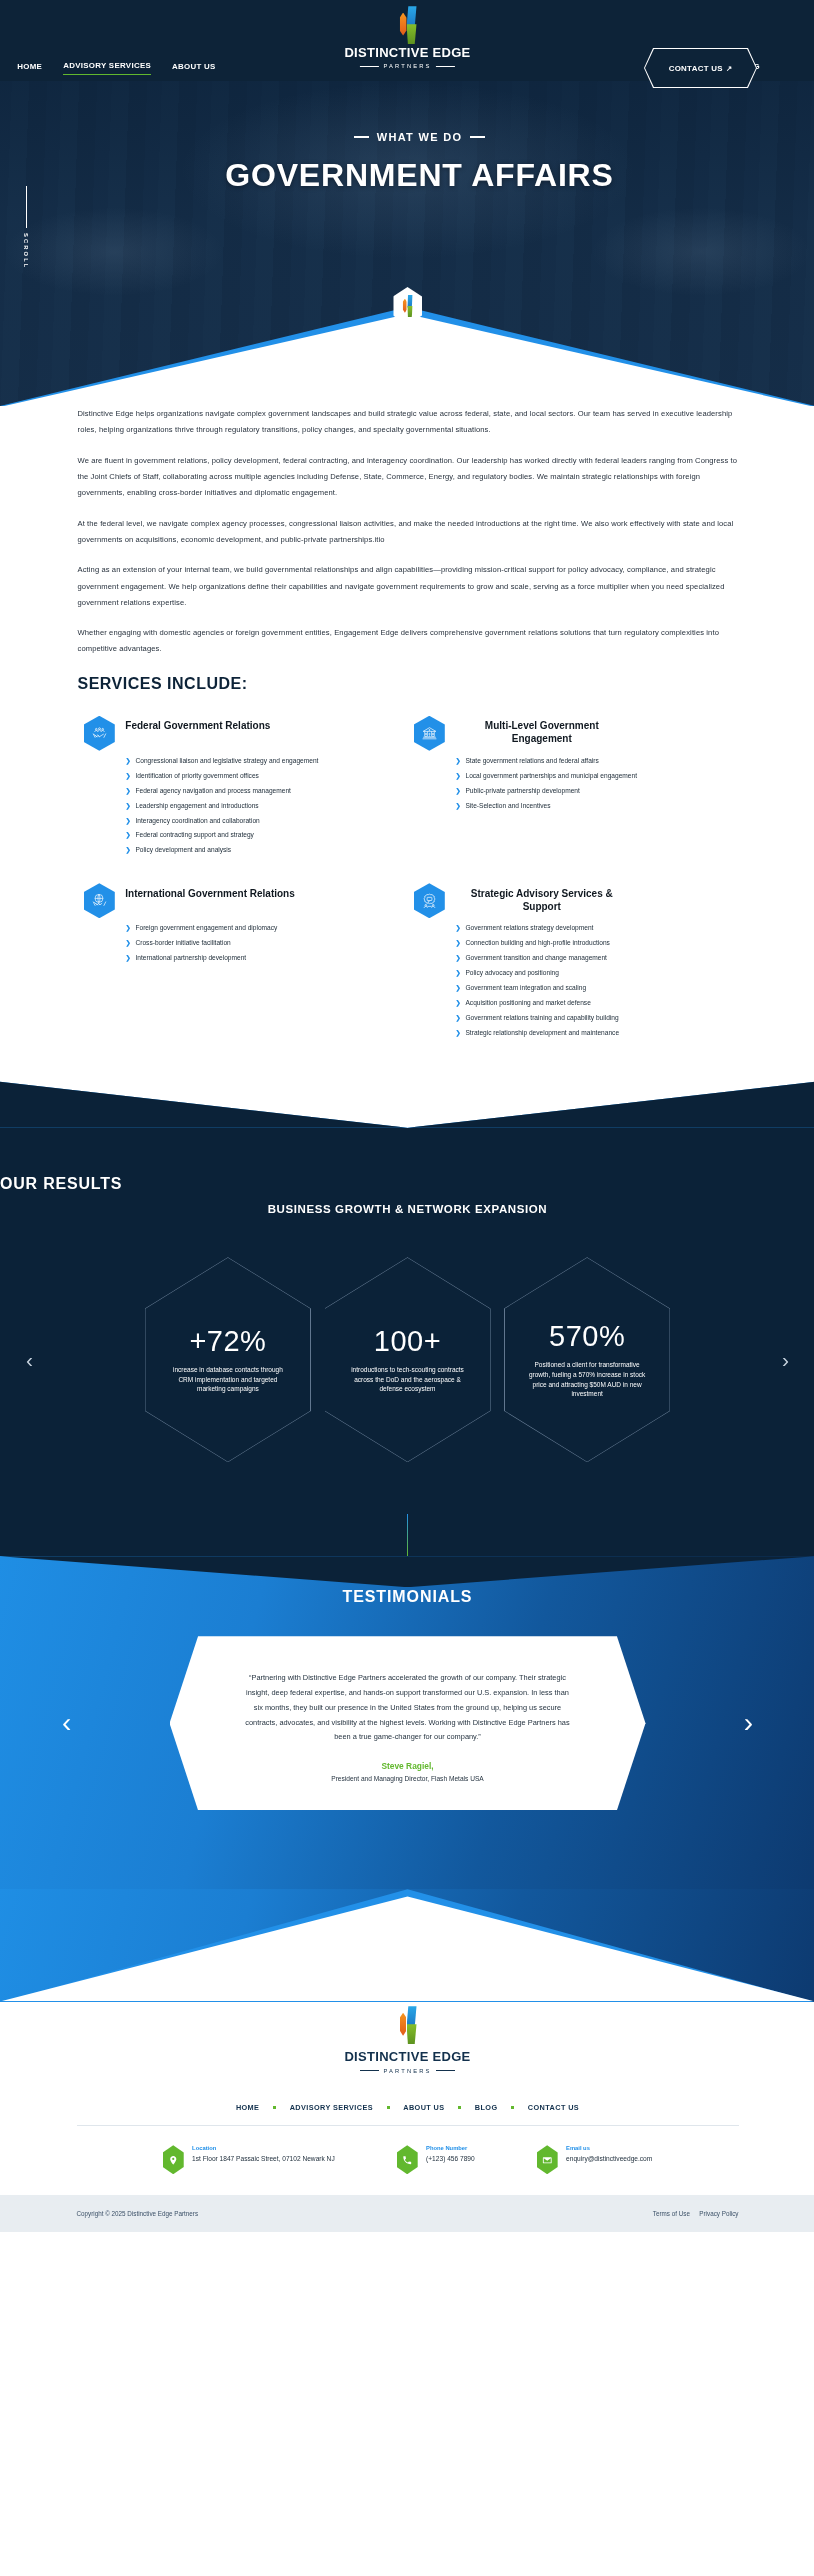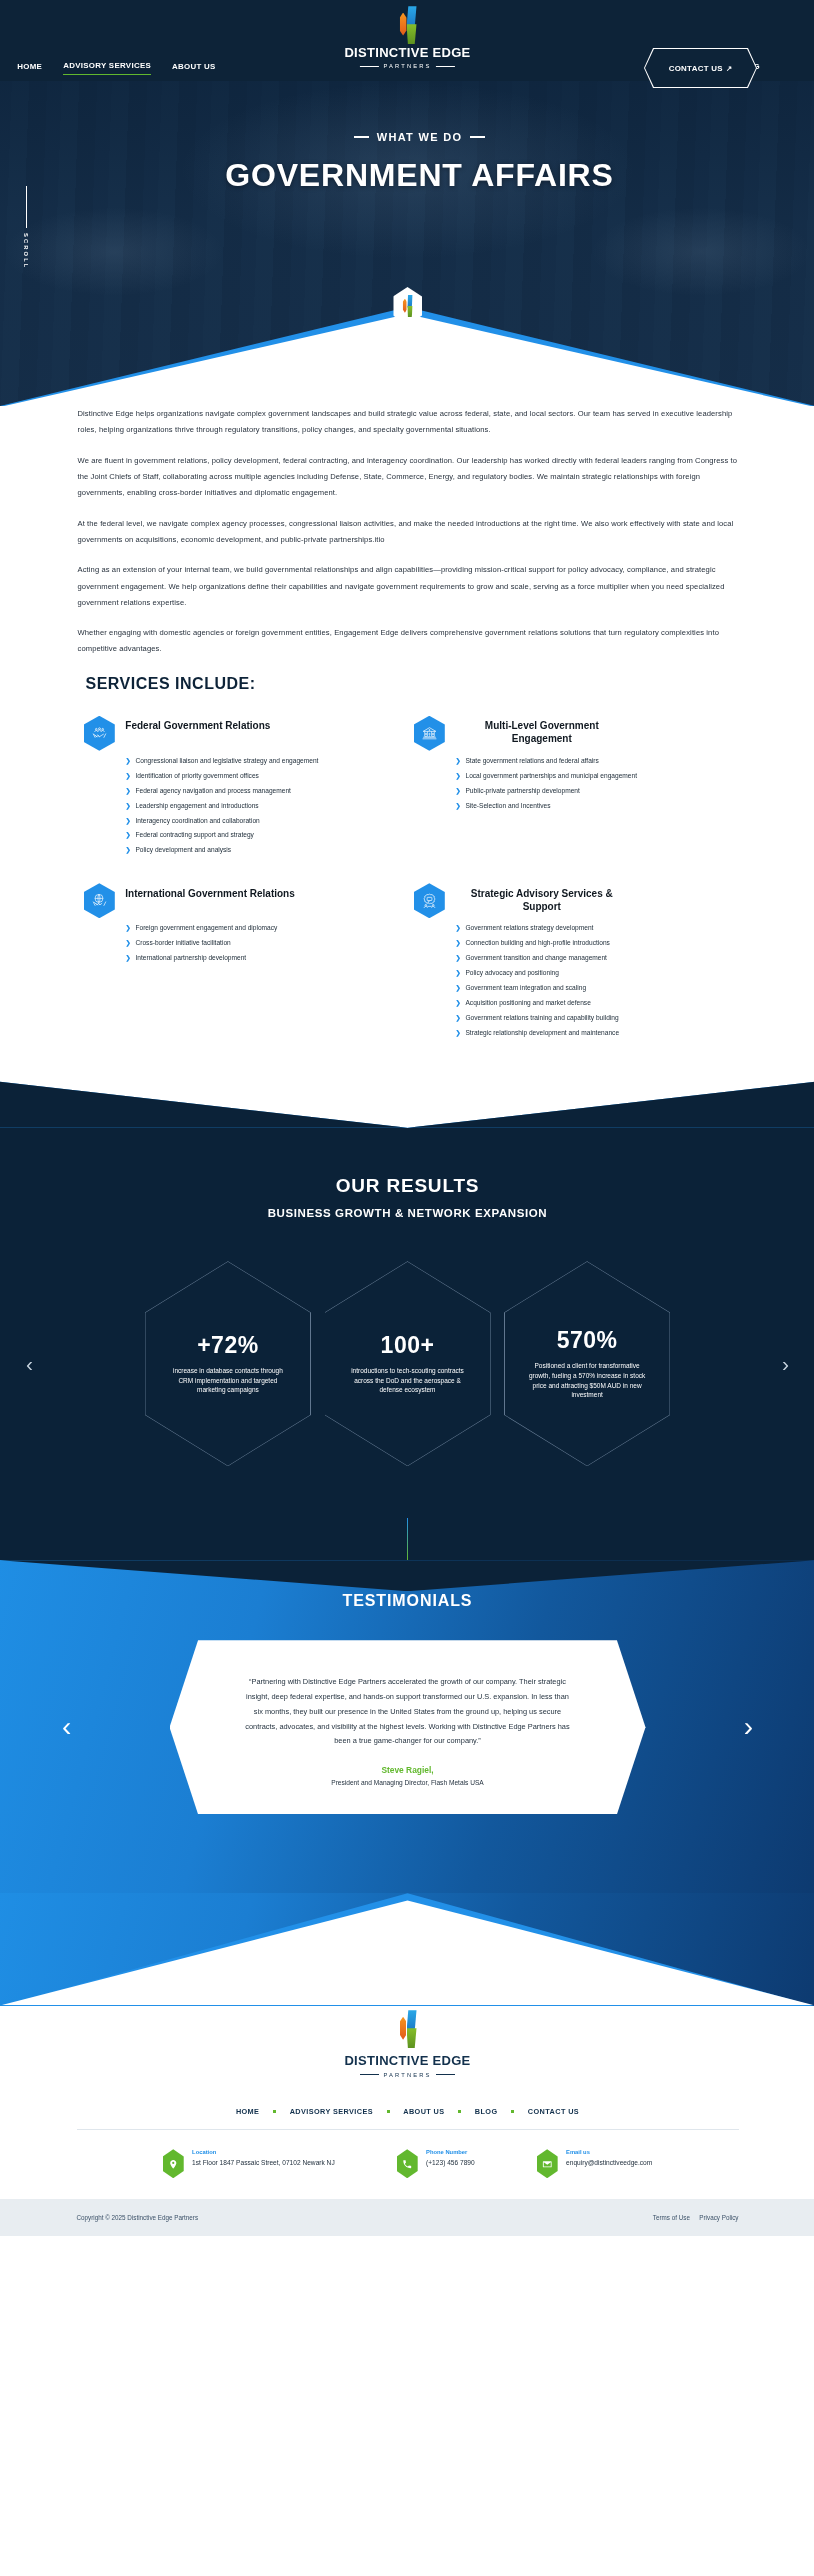--- a/index.html
+++ b/index.html
@@ -126,21 +126,21 @@
 
   
   .content{ width:815px; background:#fff; padding:0 0 0; position:relative; }
   .wrap{ width:660px; margin:0 auto; }
   .para{
     font-size:7.6px; line-height:2.15; color:#27313d; margin:0 0 14px;
     letter-spacing:0.1px;
   }
   .services-h2{
     font-size:16px; font-weight:800; color:#0d2338; letter-spacing:0.5px;
-    margin:17px 8px 23px;
+    margin:17px 0 23px;
   }
   .svc-grid{ display:flex; flex-wrap:wrap; }
   .svc-col{ width:50%; padding-right:14.7px; margin-bottom:23px; }
   .svc-head{ display:flex; gap:10.5px; align-items:flex-start; }
   .hexicon{
     flex:0 0 auto; width:31px;height:35px; background:#2290e8;
     clip-path:polygon(50% 0,100% 25%,100% 75%,50% 100%,0 75%,0 25%);
     display:flex;align-items:center;justify-content:center; margin-left:6.3px;
   }
   .hexicon svg{ width:17px;height:17px; }
@@ -164,21 +164,21 @@
   .wedge-down .bl{
     position:absolute; inset:0; background:#2290e8;
     clip-path:polygon(0 26%, 50% 100%, 100% 26%, 100% 118%, 50% 118%, 0 118%);
   }
 
   
   .results{
     width:815px; background:#0b2238; position:relative; padding:47px 0 0;
   }
   .res-h2{
-    text-align:center; color:#fff; font-size:19px; font-weight:800;
+    color:#fff; font-size:16px; font-weight:800;
     letter-spacing:0.8px;
   }
   .res-sub{
     text-align:center; color:#fff; font-size:11.5px; font-weight:700;
     letter-spacing:0.6px; margin-top:10.5px;
   }
   .hexrow{
     display:flex; justify-content:center; align-items:center;
     gap:13.6px; margin-top:42px; position:relative;
   }
@@ -189,21 +189,21 @@
   }
   .hexcard .border{
     position:absolute; inset:0; background:#6b8199;
     clip-path:polygon(50% 0,100% 25%,100% 75%,50% 100%,0 75%,0 25%);
   }
   .hexcard .fill{
     position:absolute; inset:0.5px; background:#0b2238;
     clip-path:polygon(50% 0,100% 25%,100% 75%,50% 100%,0 75%,0 25%);
   }
   .hexcard .num{
-    position:relative; z-index:2; color:#fff; font-size:23px; font-weight:700;
+    position:relative; z-index:2; color:#fff; font-size:29px; font-weight:400;
     letter-spacing:0.5px;
   }
   .hexcard .desc{
     position:relative; z-index:2; color:#fff; font-size:6.5px; line-height:1.5;
     margin-top:6.8px;
   }
   .arrow-l,.arrow-r{
     position:absolute; top:50%; transform:translateY(-50%);
     color:#c7d3de; font-size:21px; font-weight:300; cursor:pointer; user-select:none;
   }

